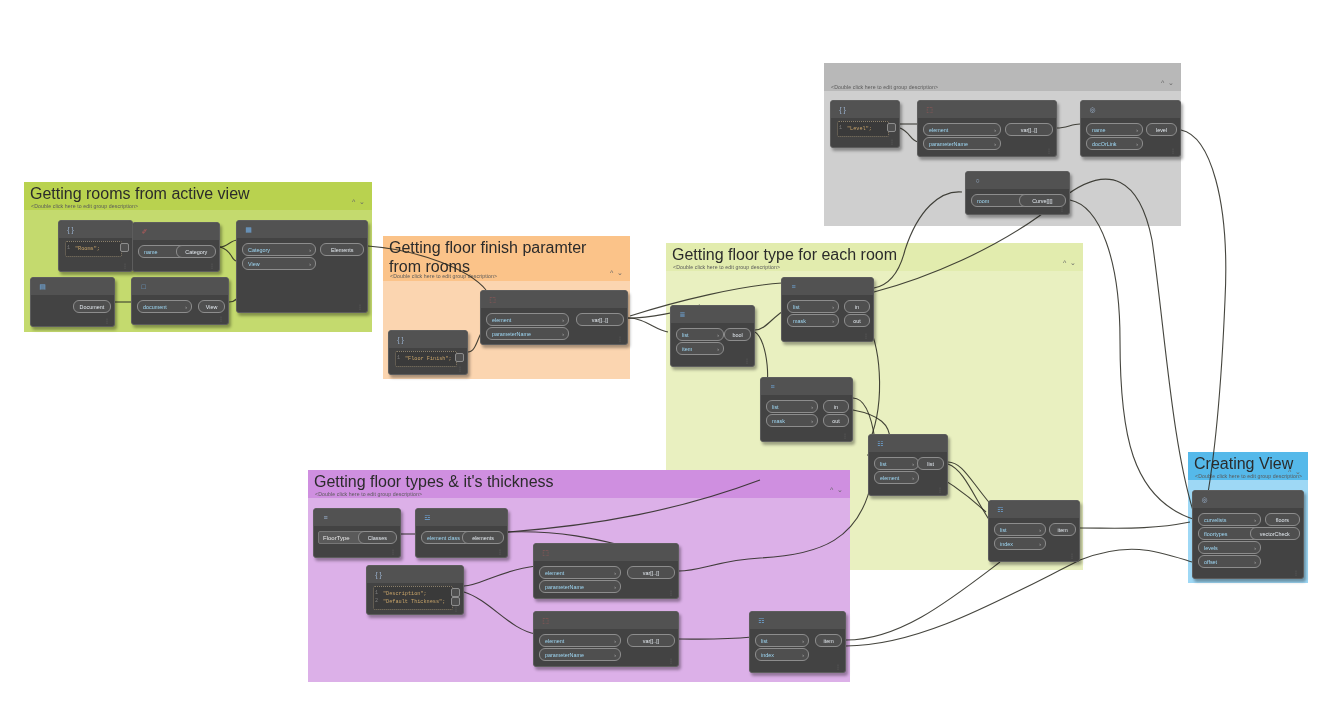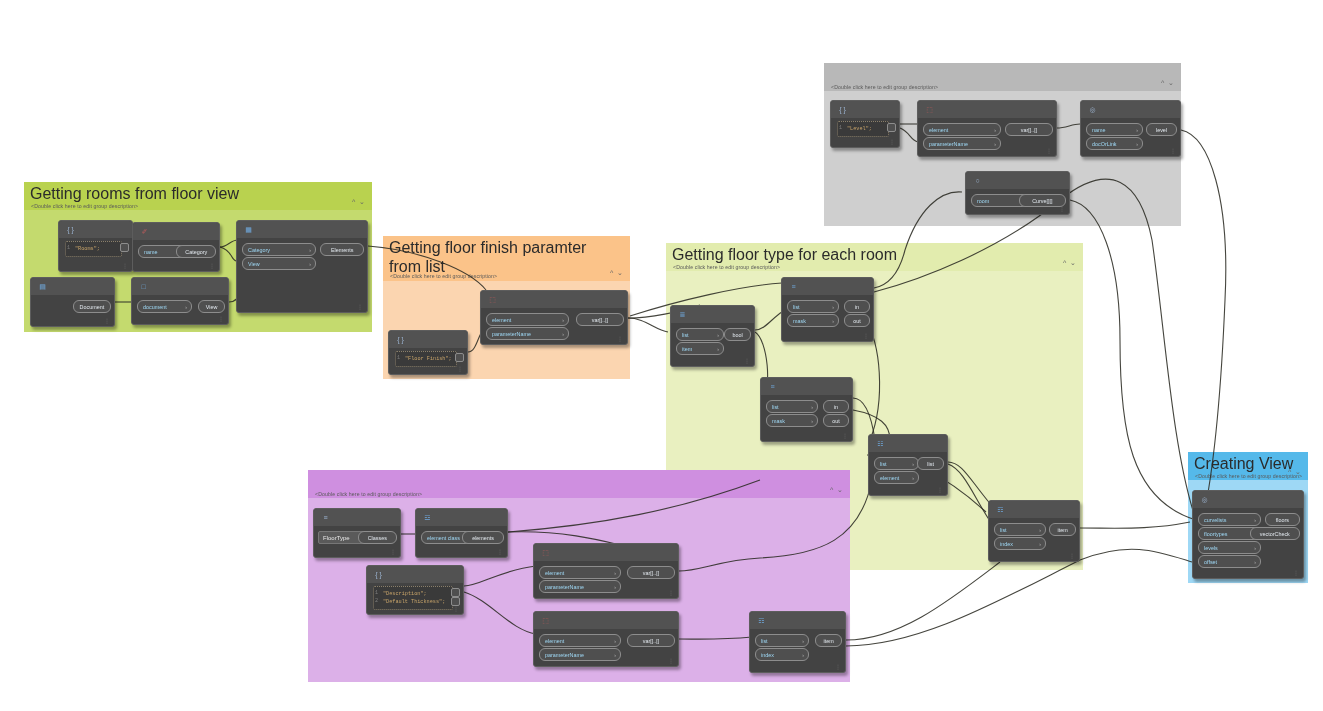--- a/index.html
+++ b/index.html
@@ -99,43 +99,44 @@
   svg.wires path{fill:none;stroke:#2b2b23;stroke-width:1.1;opacity:.88;}
 </style>
 </head>
 <body>
 
 <div id="canvas">
 
   <div id="groups-layer">
       <div class="group" style="left: 24px; top: 182px; width: 348px; height: 150px; background: rgb(196, 218, 110);">
         <div class="g-head" style="height: 28px; background: rgb(185, 210, 79);"></div>
-        <div class="g-title" style="white-space: nowrap;">Getting rooms from floor view</div>
+        <div class="g-title" style="white-space: nowrap;">Getting rooms from active view</div>
         <div class="g-desc" style="top: 21px;">&lt;Double click here to edit group description&gt;</div>
         <div class="g-collapse" style="top: 16px; bottom: auto;">^ ⌄</div>
       </div>
       <div class="group" style="left: 383px; top: 236px; width: 247px; height: 143px; background: rgb(251, 213, 176);">
         <div class="g-head" style="height: 45px; background: rgb(251, 195, 137);"></div>
-        <div class="g-title" style="width: 227px;">Getting floor finish paramter from list</div>
+        <div class="g-title" style="width: 227px;">Getting floor finish paramter from rooms</div>
         <div class="g-desc" style="top: 37px;">&lt;Double click here to edit group description&gt;</div>
         <div class="g-collapse" style="top: 33px; bottom: auto;">^ ⌄</div>
       </div>
       <div class="group" style="left: 666px; top: 243px; width: 417px; height: 327px; background: rgb(233, 240, 192);">
         <div class="g-head" style="height: 28px; background: rgb(226, 236, 174);"></div>
         <div class="g-title" style="white-space: nowrap;">Getting floor type for each room</div>
         <div class="g-desc" style="top: 21px;">&lt;Double click here to edit group description&gt;</div>
         <div class="g-collapse" style="top: 16px; bottom: auto;">^ ⌄</div>
       </div>
       <div class="group" style="left: 824px; top: 63px; width: 357px; height: 163px; background: rgb(207, 207, 207);">
         <div class="g-head" style="height: 28px; background: rgb(184, 184, 184);"></div>
         <div class="g-desc" style="top: 21px;">&lt;Double click here to edit group description&gt;</div>
         <div class="g-collapse" style="top: 16px; bottom: auto;">^ ⌄</div>
       </div>
       <div class="group" style="left: 308px; top: 470px; width: 542px; height: 212px; background: rgb(220, 176, 232);">
         <div class="g-head" style="height: 28px; background: rgb(207, 143, 224);"></div>
+        <div class="g-title" style="white-space: nowrap;">Getting floor types &amp; it's thickness</div>
         <div class="g-desc" style="top: 21px;">&lt;Double click here to edit group description&gt;</div>
         <div class="g-collapse" style="top: 16px; bottom: auto;">^ ⌄</div>
       </div>
       <div class="group" style="left: 1188px; top: 452px; width: 120px; height: 131px; background: rgb(158, 216, 245);">
         <div class="g-head" style="height: 28px; background: rgb(85, 185, 234);"></div>
         <div class="g-title" style="white-space: nowrap;">Creating View</div>
         <div class="g-desc" style="top: 21px;">&lt;Double click here to edit group description&gt;</div>
         <div class="g-collapse" style="top: 16px; bottom: auto;">^ ⌄</div>
       </div>
     </div>

